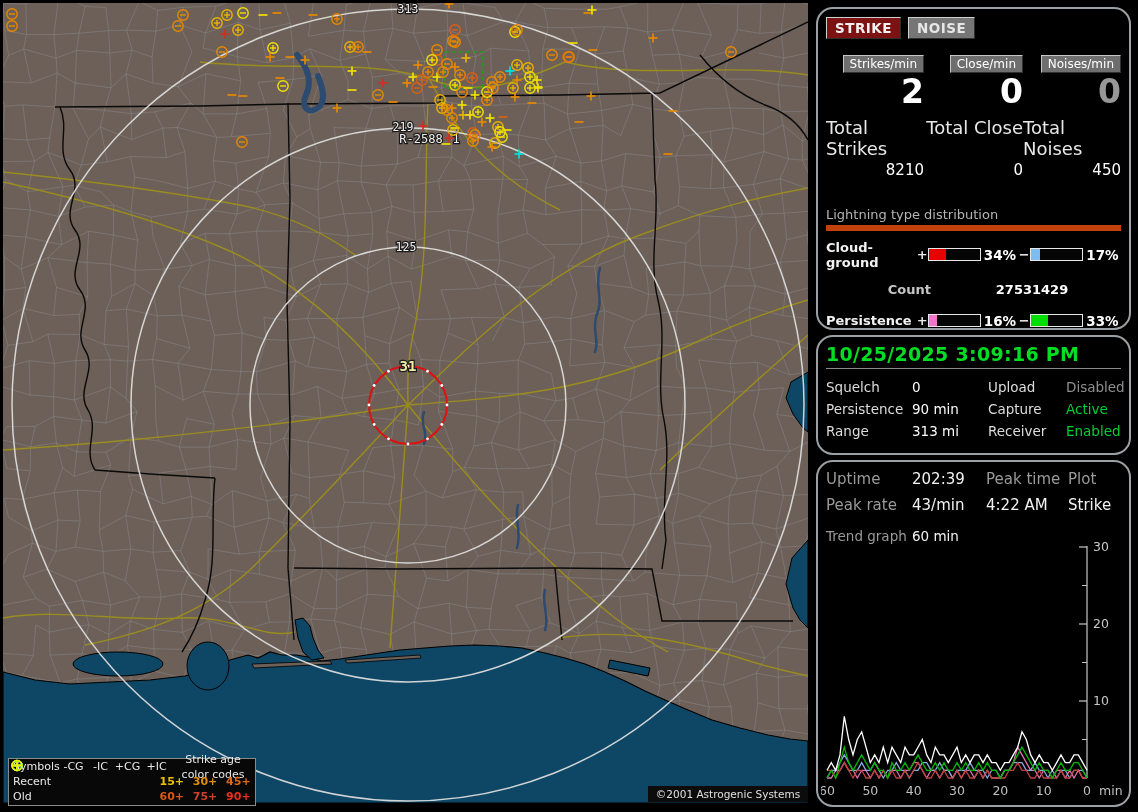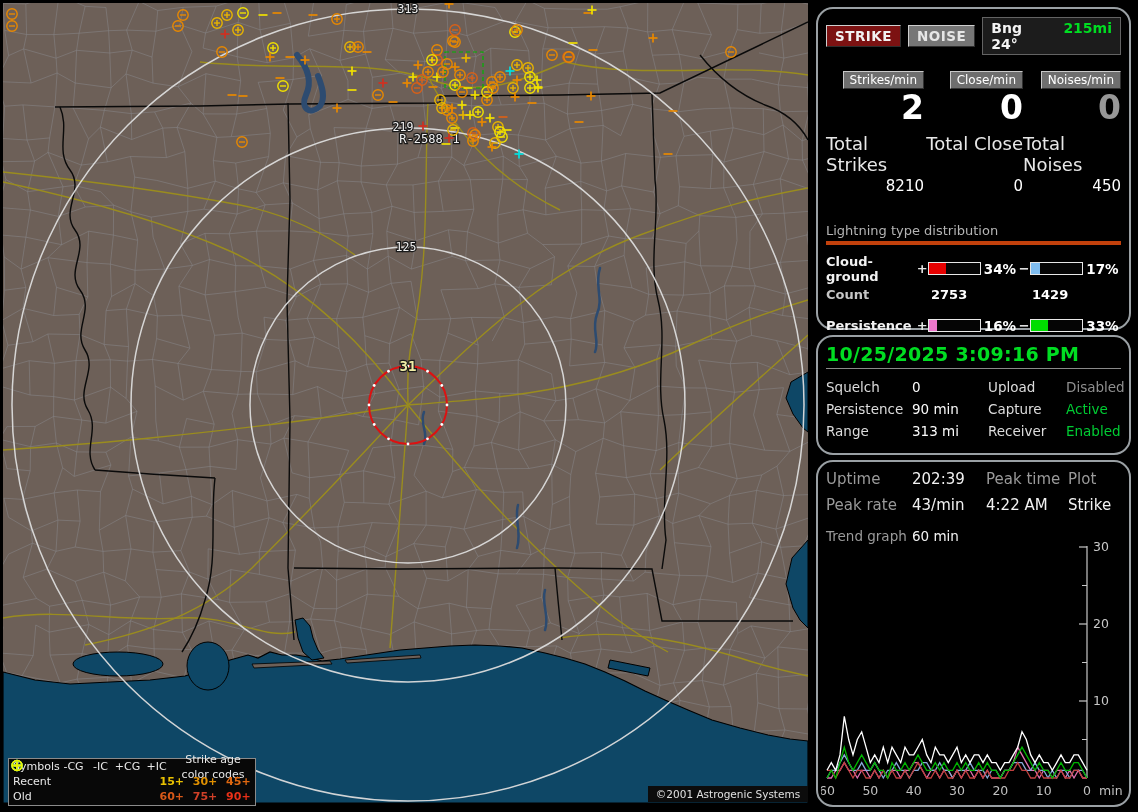--- a/index.html
+++ b/index.html
@@ -38,29 +38,29 @@
   .bng .b2{color:#00dd22;}
 
   .stats-grid{display:grid;grid-template-columns:98px 99px 98px;margin-top:16px;justify-items:end;}
   .chip{background:#6e6e6e;color:#fff;font-size:12px;padding:1px 6px;
     border:1px solid;border-color:#c8c8c8 #303030 #303030 #c8c8c8;}
   .bignum{font-size:33px;font-weight:bold;color:#fff;line-height:1.15;}
   .bignum.dim{color:#979797;}
   .tlabel{font-size:18px;color:#e8e8e8;margin-top:6px;}
   .tvalue{font-size:15px;color:#fff;margin-top:2px;}
 
-  .dist-head{margin-top:28px;color:#b4b4b4;font-size:13px;border-bottom:4px solid #c2410c;padding-bottom:3px;}
+  .dist-head{margin-top:28px;color:#b4b4b4;font-size:13px;border-bottom:6px solid #c2410c;padding-bottom:3px;}
   .dist-row{display:flex;align-items:center;margin-top:9px;}
   .dist-name{width:94px;font-weight:bold;font-size:13px;color:#f2f2f2;}
   .pm{width:11px;color:#e8e8e8;font-weight:bold;font-size:13px;}
   .bar{width:53px;height:11px;border:1px solid #e8e8e8;background:#050505;}
   .bar .fill{height:100%;}
   .pct{width:36px;font-weight:bold;font-size:13.5px;color:#fff;padding-left:3px;}
   .mm{width:12px;color:#e8e8e8;font-weight:bold;font-size:13px;text-align:center;}
-  .count-row{display:flex;margin-top:3px;font-size:13px;}
+  .count-row{display:flex;margin-top:12px;font-size:13px;text-align:right;}
   .count-lab{width:105px;color:#c6c6c6;font-weight:bold;}
   .count-v1{width:101px;color:#fff;font-weight:bold;}
   .count-v2{color:#fff;font-weight:bold;}
 
   .datetime{color:#00dd22;font-weight:bold;font-size:19px;border-bottom:1px solid #8a8a8a;
     padding-bottom:3px;letter-spacing:.3px;}
   .kv-grid{display:grid;grid-template-columns:86px 76px 78px 1fr;row-gap:6px;margin-top:10px;
     font-size:13.5px;}
   .kl{color:#dcdcdc;}
   .kv{color:#fafafa;}
@@ -706,24 +706,20 @@
         </div>
     </div>
 
     <div id="copyright" class="overlay">©2001 Astrogenic Systems</div>
   </div>
 
   <div id="panel-top" class="panel">
     <div class="btn-row">
       <span class="tbtn strike">STRIKE</span>
       <span class="tbtn noise">NOISE</span>
-      <span class="bng">
-        <span class="b1">Bng 24°</span>
-        <span class="b2">215mi</span>
-      </span>
     </div>
 
     <div class="stats-grid">
       <span class="chip">Strikes/min</span>
       <span class="chip">Close/min</span>
       <span class="chip">Noises/min</span>
       <span class="bignum">2</span>
       <span class="bignum">0</span>
       <span class="bignum dim">0</span>
       <span class="tlabel">Total Strikes</span>

